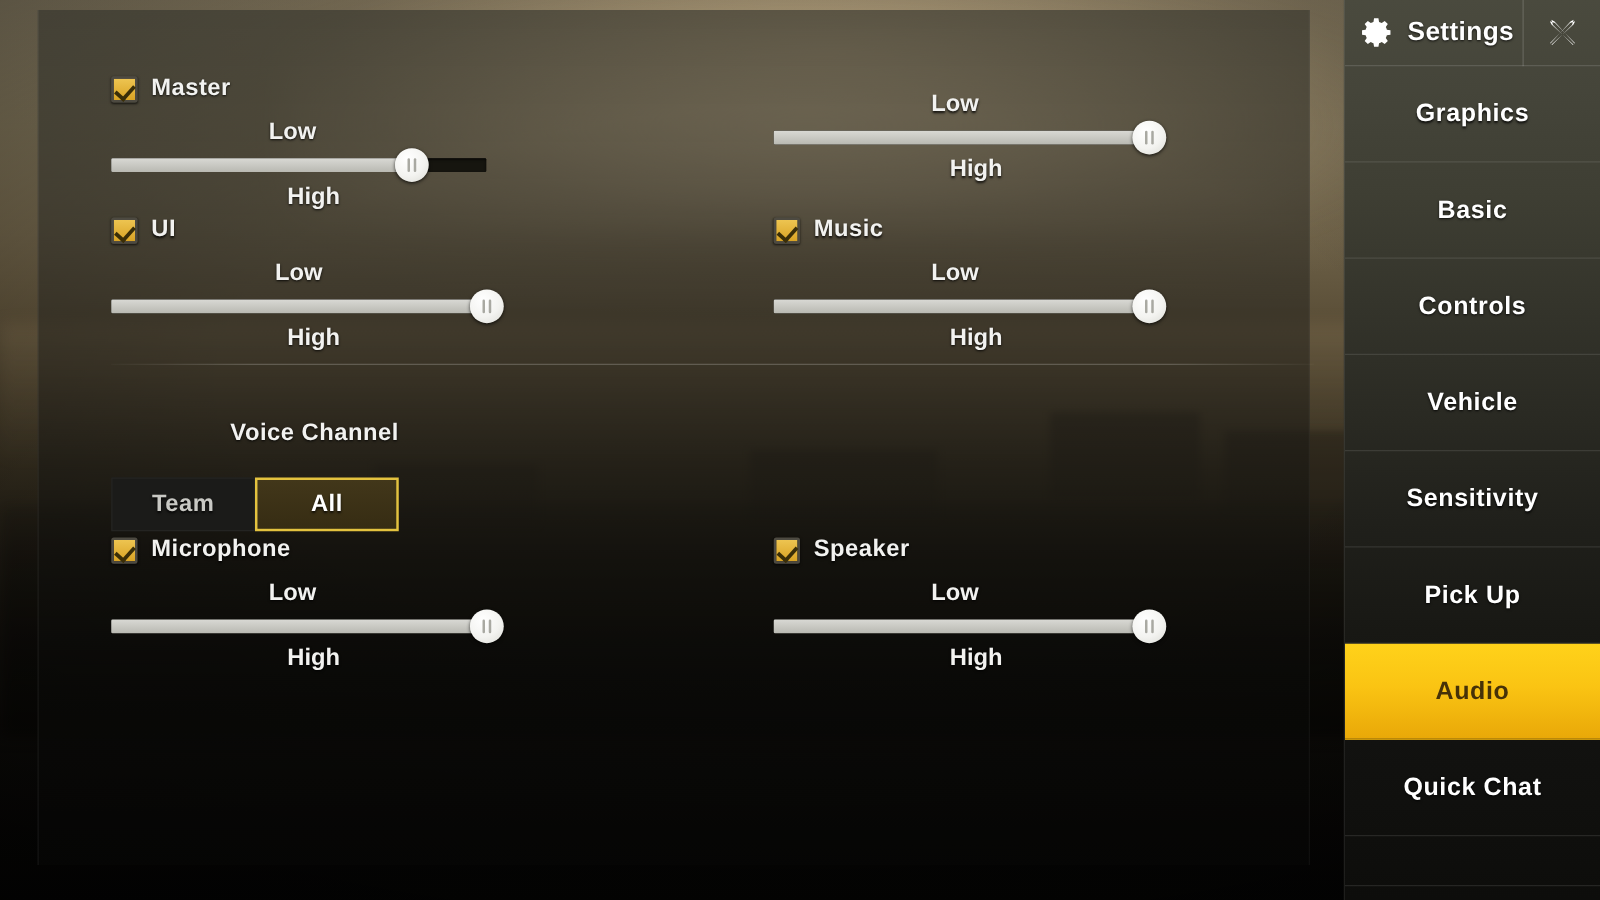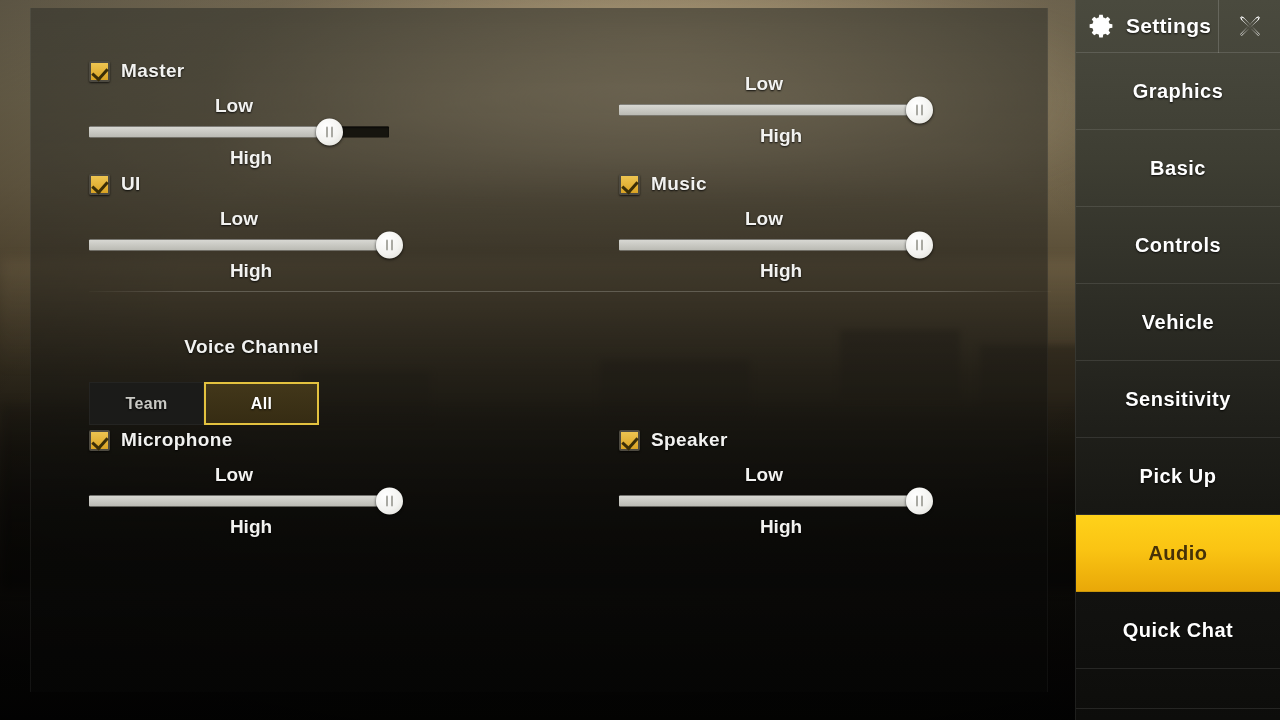--- a/index.html
+++ b/index.html
@@ -144,21 +144,21 @@
   }
 
   
   .seg {
     display:inline-flex;
     height:43px;
   }
   .seg-btn {
     width:115px;
     display:flex; align-items:center; justify-content:center;
-    font-size:16px; font-weight:bold;
+    font-size:19px; font-weight:bold;
     letter-spacing:0.4px;
     cursor:pointer;
   }
   .seg-btn.inactive {
     background:#1b1b19;
     color:#c9c9c4;
     border:1px solid #242422;
     text-shadow:0 1px 2px rgba(0,0,0,0.8);
   }
   .seg-btn.active {

